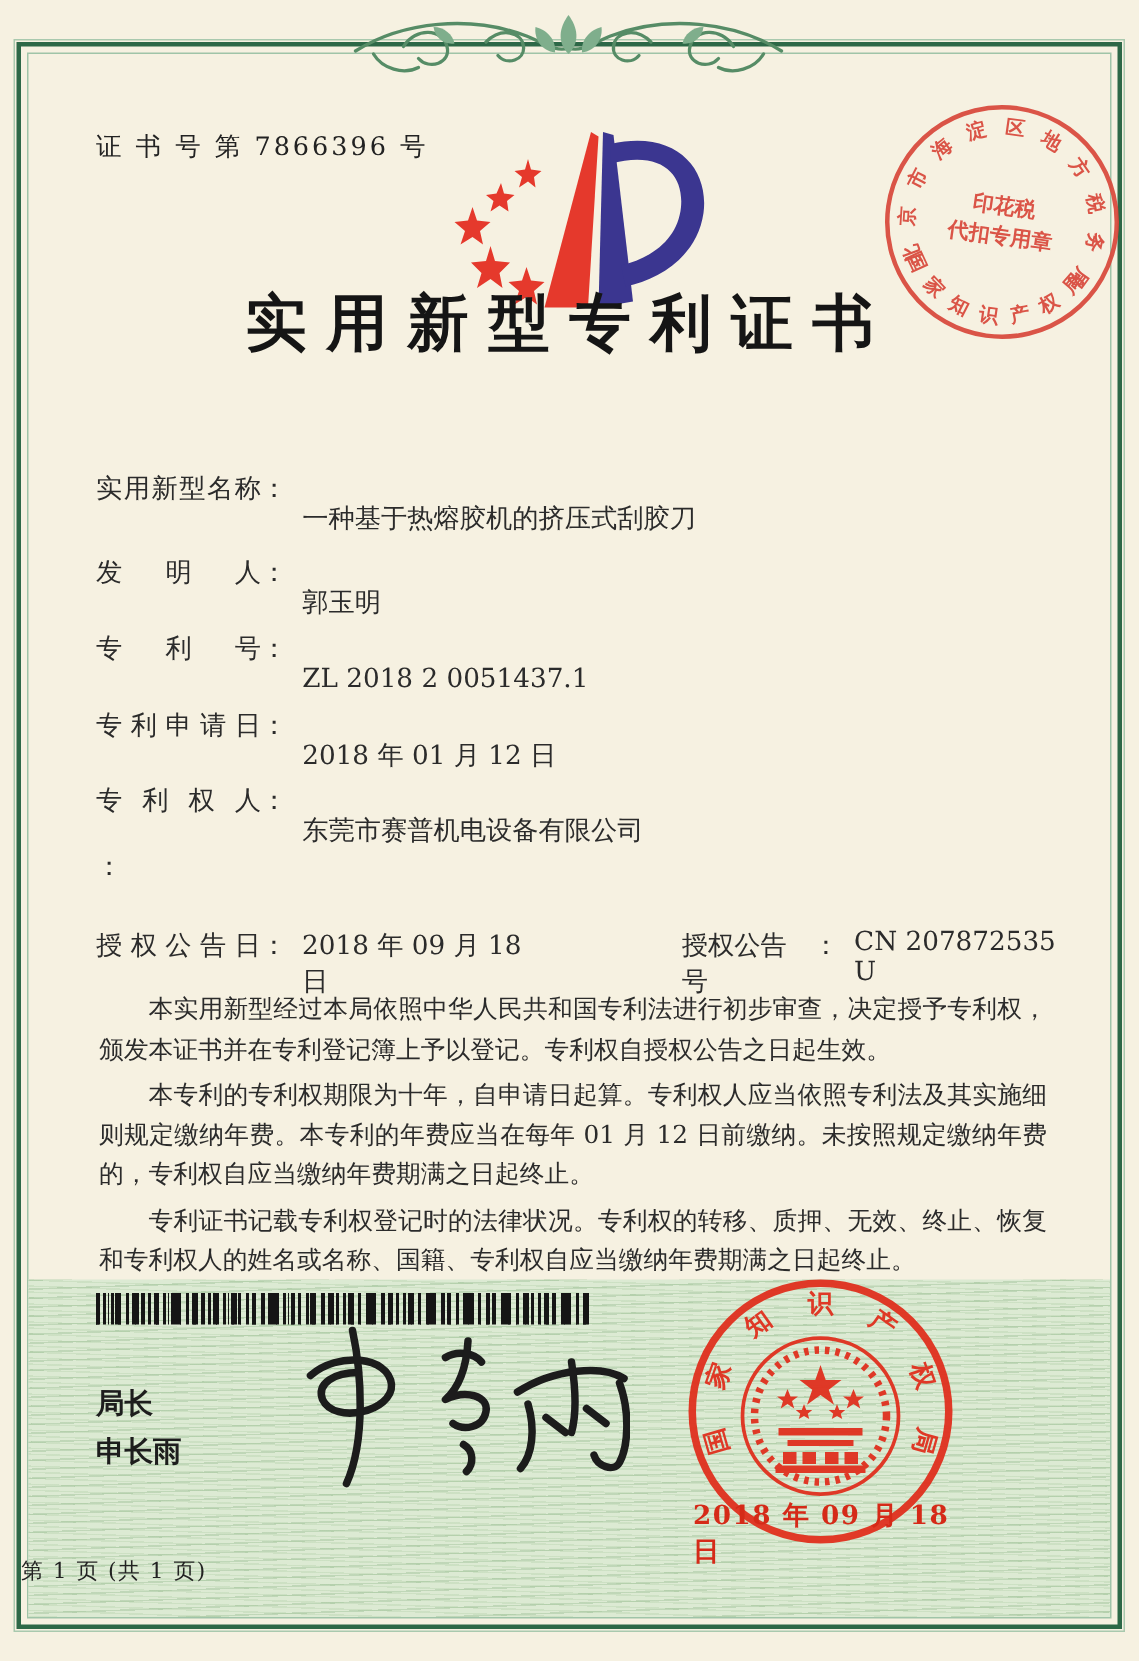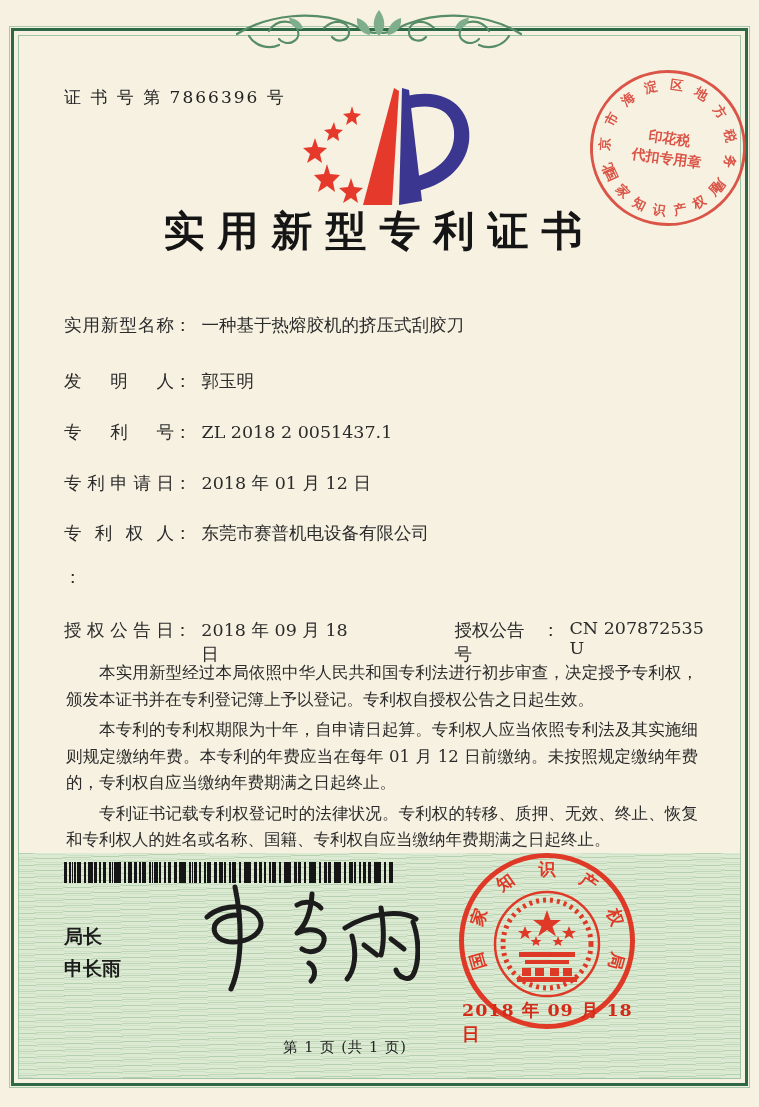--- a/index.html
+++ b/index.html
@@ -20,48 +20,48 @@
     position:absolute;left:19px;right:19px;top:853px;bottom:29px;
     background:
       repeating-linear-gradient(178deg, rgba(125,170,120,.30) 0 1px, rgba(0,0,0,0) 1px 6px),
       repeating-linear-gradient(2deg, rgba(150,190,140,.22) 0 1px, rgba(0,0,0,0) 1px 4px),
       #dcead3;
   }
   
   .cert-no{position:absolute;left:64px;top:86px;font-size:17px;letter-spacing:2px;color:#222;}
   .logo{position:absolute;left:295px;top:70px;width:190px;height:140px;}
   .title{
-    position:absolute;left:0;top:204px;width:100%;text-align:center;
+    position:absolute;left:0;top:188px;width:100%;text-align:center;
     font-size:41px;font-weight:bold;letter-spacing:13px;color:#151515;
     font-family:Liberation Sans, sans-serif;
   }
   
   .fields{position:absolute;left:64px;top:313px;width:640px;font-size:17.5px;}
   .frow{position:absolute;left:0;display:flex;}
   .flabel{display:inline-block;width:110px;text-align:justify;text-align-last:justify;font-weight:500;white-space:nowrap;}
   .fcolon{margin-right:10px;}
-  .fvalue{display:inline-block;max-width:505px;line-height:25px;}
+  .fvalue{display:inline-block;max-width:505px;line-height:25px;margin-top:21px;}
   .grant-row{position:absolute;left:64px;top:618px;width:660px;display:flex;font-size:17.5px;align-items:center;}
   .grant-left{display:flex;}
   .grant-right{display:flex;margin-left:84px;}
   
   .body-text{position:absolute;left:62px;top:656px;width:640px;font-size:16.5px;line-height:26.5px;text-align:justify;}
   .body-text p{margin:4px;text-indent:2em;}
   
   .barcode{
     position:absolute;left:64px;top:862px;width:330px;height:21px;
     background:
       repeating-linear-gradient(90deg,#151515 0 2px,rgba(0,0,0,0) 2px 5px),
       repeating-linear-gradient(90deg,#151515 0 1px,rgba(0,0,0,0) 1px 8px),
       repeating-linear-gradient(90deg,#151515 0 3px,rgba(0,0,0,0) 3px 13px);
   }
   .director{position:absolute;left:64px;top:920px;font-family:"DejaVu Sans","Liberation Sans",sans-serif;
     font-size:19px;font-weight:bold;color:#1d1d1d;line-height:32px;}
   .signature{position:absolute;left:185px;top:875px;width:235px;height:118px;}
-  .footer{position:absolute;left:0;top:1038px;width:690px;text-align:center;font-size:14.5px;color:#222;letter-spacing:1px;}
+  .footer{position:absolute;left:0;top:1038px;width:690px;text-align:left;font-size:14.5px;color:#222;letter-spacing:1px;padding-left:14px;}
   
   .tax-stamp{
     position:absolute;left:588px;top:68px;width:160px;height:160px;color:#d8473a;
     transform:rotate(8deg);opacity:.92;
   }
   .tax-ring-border{position:absolute;left:2px;top:2px;right:2px;bottom:2px;border:3px solid #d8473a;border-radius:50%;}
   .ring{position:absolute;left:50%;top:50%;width:0;height:0;font-weight:bold;}
   .tax-center{position:absolute;left:0;top:60px;width:100%;text-align:center;font-size:14px;font-weight:bold;line-height:20px;}
   .gov-seal{position:absolute;left:457px;top:851px;width:180px;height:180px;color:#e0301e;opacity:.95;}
   .gov-ring-border{position:absolute;left:2px;top:2px;right:2px;bottom:2px;border:5px solid #e0301e;border-radius:50%;}

